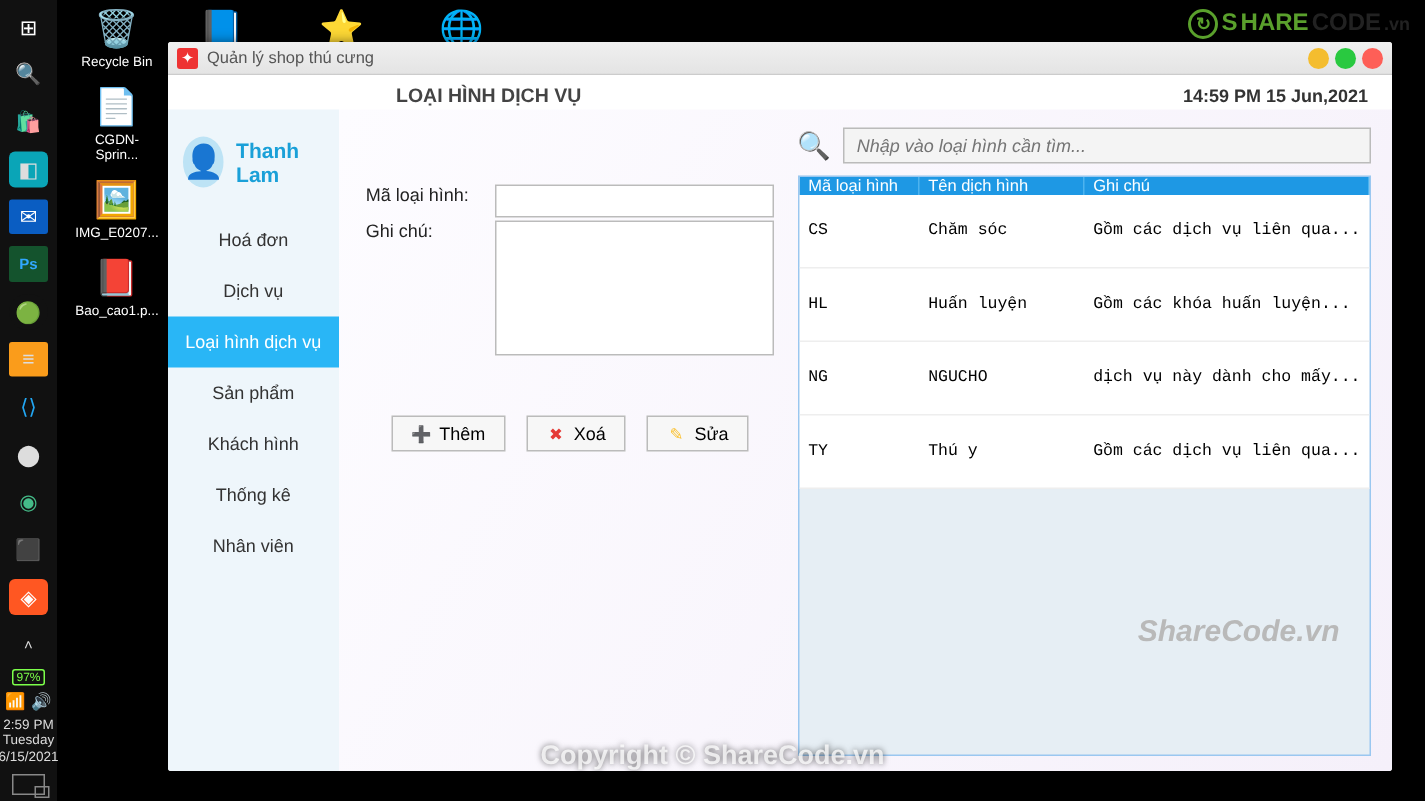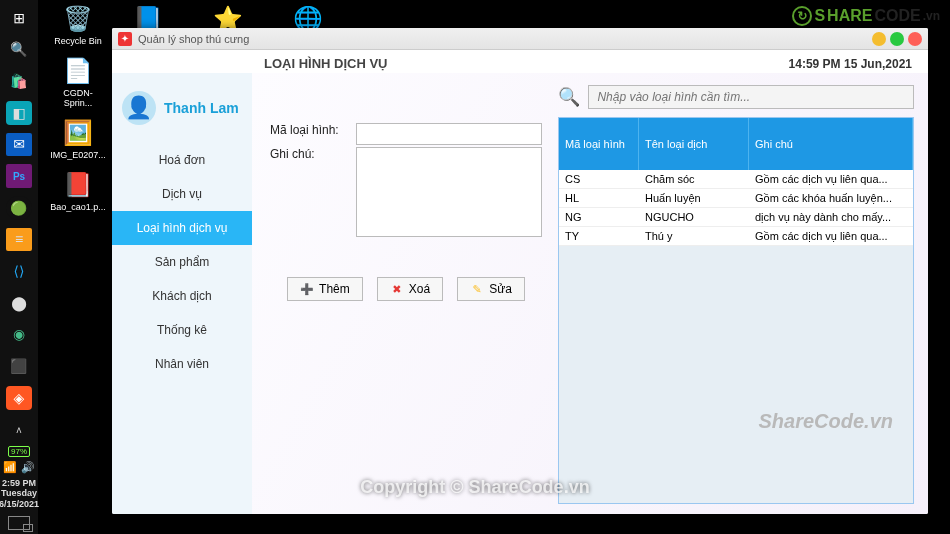--- a/index.html
+++ b/index.html
@@ -26,36 +26,36 @@
 .tb-icon {
   width: 26px; height: 26px;
   display: flex; align-items: center; justify-content: center;
   color: #ddd; font-size: 14px;
   cursor: pointer;
   border-radius: 2px;
 }
 .tb-icon.win { color: #fff; }
 .tb-icon.teal { background:#0aa5b7; border-radius:4px; }
 .tb-icon.envelope { background:#0a5dc2; border-radius:2px; color:#fff;}
-.tb-icon.ps { background:#701a75; color:#31a8ff; font-size:10px; font-weight:bold;}
+.tb-icon.ps { background:#14532d; color:#31a8ff; font-size:10px; font-weight:bold;}
 .tb-icon.spotify { background:#111; border-radius:50%;}
 .tb-icon.subl { background:#fa9c1b; border-radius:2px;}
 .tb-icon.vscode { color:#22a6f2; }
 .tb-icon.swirl { color:#4b8; }
 .tb-icon.orange { background:#ff5722; color:#fff; border-radius:4px;}
 .tb-bottom {
   margin-top: auto;
   width: 100%;
   display:flex; flex-direction:column; align-items:center;
   padding-bottom:4px;
   gap:2px;
 }
 .battery { font-size:8px; color:#7cff4a; border:1px solid #7cff4a; padding:0 2px; border-radius:2px; }
 .sys-icons { color:#aaa; font-size:11px; display:flex; gap:4px; padding:2px 0;}
-.clock { color:#ddd; font-size:9px; text-align:center; line-height:1.2;font-weight:bold; }
+.clock { color:#ddd; font-size:9px; text-align:center; line-height:1.2; }
 .taskview { width:22px; height:14px; border:1px solid #888; margin-top:4px; position:relative;}
 .taskview::after{content:""; position:absolute; right:-4px; bottom:-3px; width:8px;height:6px;border:1px solid #888;}
 
 
 .desktop {
   position: absolute;
   left: 42px; top: 4px;
   display: flex;
   gap: 18px;
 }
@@ -180,47 +180,47 @@
   border:1px solid #9ac7f0;
   background:#e6eef4;
   font-size:11px;
   flex:1;
   position:relative;
   overflow:hidden;
 }
 .thead {
   display:flex; background:#1e98e4; color:#fff;
 }
-.th { padding:20px 6px; flex:1; border-right:1px solid #4db3ef;}
+.th { padding:0 6px; flex:1; border-right:1px solid #4db3ef;}
 .th:first-child{flex:0 0 80px;}
 .th:nth-child(2){flex:0 0 110px;}
 .tbody { background:#fff; }
 .tr { display:flex; border-bottom:1px solid #eee;}
-.td { padding:3px 6px; flex:1; white-space:nowrap; overflow:hidden; text-overflow:ellipsis;}
+.td { padding:18px 6px; flex:1; white-space:nowrap; overflow:hidden; text-overflow:ellipsis;font-family:Liberation Mono, monospace;}
 .td:first-child{flex:0 0 80px;}
 .td:nth-child(2){flex:0 0 110px;}
 .table-watermark {
   position:absolute; right:20px; bottom:70px;
   color:#b9b9b9; font-size:20px; font-style:italic; font-weight:600;
   pointer-events:none;
 }
 
 
 .watermark-logo {
   position:absolute; right:10px; top:6px; z-index:50;
   font-weight:bold; font-size:16px;
   color:#5aa02c; display:flex; align-items:center; gap:2px;
 }
 .watermark-logo .black{color:#222; font-weight:700;}
 .watermark-logo .circle{
   width:20px;height:20px;border:2px solid #5aa02c;border-radius:50%;
   display:inline-flex;align-items:center;justify-content:center;font-size:12px;
 }
 .copyright {
-  position:absolute; left:0; right:0; bottom:36px;
+  position:absolute; left:0; right:0; bottom:20px;
   text-align:center; color:rgba(255,255,255,0.75);
   font-size:18px; font-weight:600; z-index:60;
   text-shadow:0 0 4px rgba(0,0,0,0.6);
   pointer-events:none;
 }
 </style>
 </head>
 <body>
 
 <div class="taskbar">
@@ -305,21 +305,21 @@
     <div class="sidebar">
       <div class="user">
         <div class="avatar">👤</div>
         <div class="name">Thanh Lam</div>
       </div>
       <div id="nav-list">
           <div class="nav-item">Hoá đơn</div>
           <div class="nav-item">Dịch vụ</div>
           <div class="nav-item active">Loại hình dịch vụ</div>
           <div class="nav-item">Sản phẩm</div>
-          <div class="nav-item">Khách dịch</div>
+          <div class="nav-item">Khách hình</div>
           <div class="nav-item">Thống kê</div>
           <div class="nav-item">Nhân viên</div>
         </div>
     </div>
 
     <div class="main">
       <div class="form-col">
         <div class="frow">
           <label>Mã loại hình:</label>
           <input type="text" value="" style="">
@@ -345,21 +345,21 @@
       </div>
 
       <div class="right-col">
         <div class="search-row">
           <span class="search-icon">🔍</span>
           <input class="search-input" placeholder="Nhập vào loại hình cần tìm..." style="">
         </div>
         <div class="table">
           <div class="thead">
             <div class="th">Mã loại hình</div>
-            <div class="th">Tên loại dịch</div>
+            <div class="th">Tên dịch hình</div>
             <div class="th">Ghi chú</div>
           </div>
           <div class="tbody" id="tbody">
               <div class="tr">
                 <div class="td">CS</div>
                 <div class="td">Chăm sóc</div>
                 <div class="td">Gồm các dịch vụ liên qua...</div>
               </div>
               <div class="tr">
                 <div class="td">HL</div>

